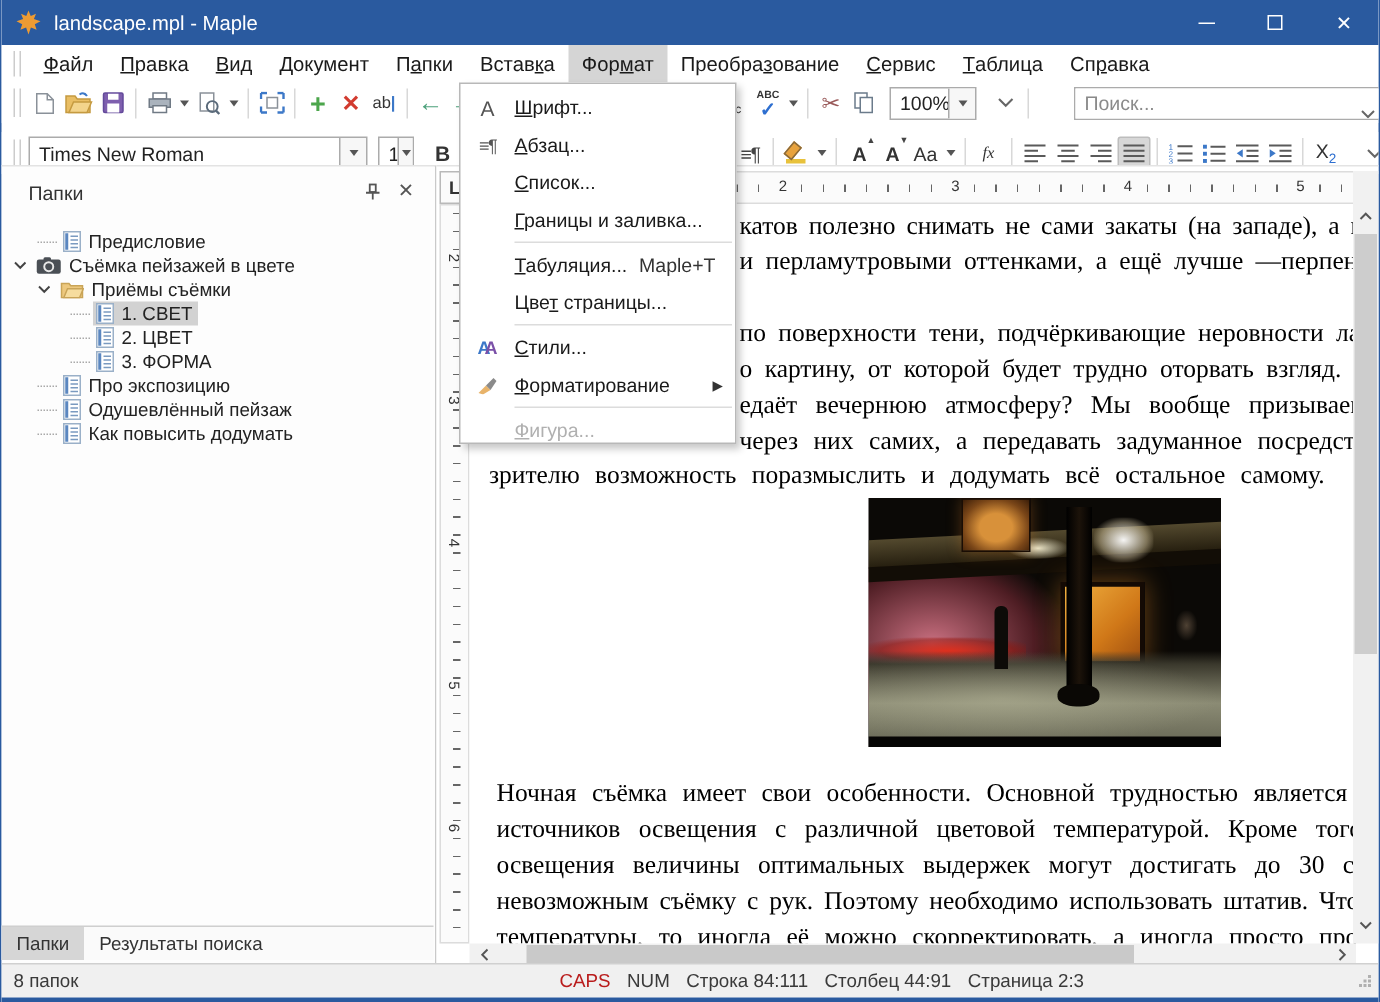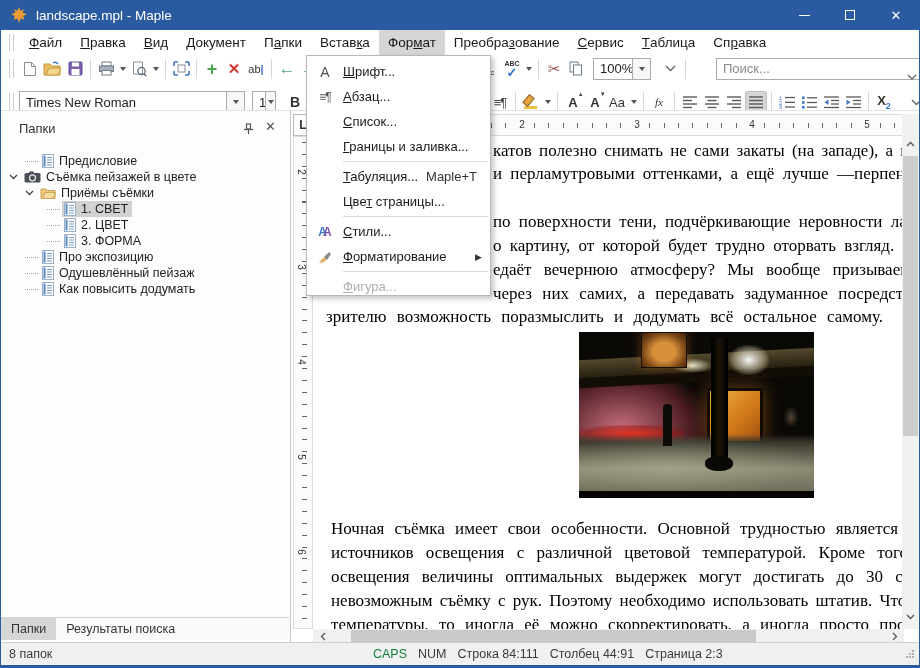--- a/index.html
+++ b/index.html
@@ -52,21 +52,21 @@
   .search-box input { width:100%; height:100%; border:none; outline:none; padding:0 20px 0 6px; font-size:13px; font-family:"Liberation Sans",sans-serif; color:#333; }
   .search-box input::placeholder { color:#8a8a8a; }
   .search-chevron { position:absolute; right:4px; top:7px; }
   .bold-b { font-weight:bold; font-size:14px; color:#333; }
   .ital-i { font-style:italic; font-family:"Liberation Serif",serif; font-size:15px; color:#333; }
   .marks-ic { font-size:13px; color:#444; letter-spacing:-1px; }
   .fontsz { position:relative; font-size:13px; font-weight:bold; color:#333; }
   .fontsz .tick { position:absolute; top:-4px; right:-6px; font-size:6px; color:#444; }
   .case-ic { font-size:13px; color:#333; }
   .fx-ic { font-family:"Liberation Serif",serif; font-style:italic; font-size:11px; color:#333; }
-  .sub-ic { font-weight:bold; font-size:13px; color:#333; }
+  .sub-ic { font-weight:normal; font-size:13px; color:#333; }
   .sub-ic sub { color:#2e6fd0; font-size:9px; }
   .pressed { background:#d7d7d7; border:1px solid #bdbdbd; border-radius:2px; }
   .hl-ic { position:relative; width:16px; height:16px; }
   .hl-ic .pen { position:absolute; left:2px; top:1px; width:7px; height:11px; background:#e8a23c; border:1px solid #8a6a3a; transform:rotate(40deg); }
   .hl-ic .tipline { position:absolute; left:1px; bottom:1px; width:13px; height:3px; background:#e8c23c; }
 
   
   .sidebar { position:absolute; left:0; top:110px; width:290px; height:532px; background:#fdfdfd;
              border-top:1px solid #e3e3e3; border-right:1px solid #c9c9c9; }
   .panel-header { position:relative; height:36px; }
@@ -140,21 +140,21 @@
       background:linear-gradient(to right,#000,#1c130a 50%,#000); }
   .ph-postbase { position:absolute; left:126px; top:124px; width:28px; height:15px; background:#0a0805; border-radius:45%; }
   .ph-person { position:absolute; left:84px; top:72px; width:9px; height:42px; background:#0d0b08; border-radius:4px 4px 0 0; }
   .ph-bottom { position:absolute; left:0; bottom:0; width:100%; height:7px; background:#060504; }
 
   
   .statusbar { position:absolute; left:0; top:642px; width:100%; height:23px; background:#f0f0f0;
                border-top:1px solid #d0d0d0; font-size:12.5px; color:#3a3a3a; }
   .st-left { position:absolute; left:8px; top:4px; }
   .st-cluster { position:absolute; left:372px; top:4px; display:flex; gap:11px; }
-  .st-caps { color:#15803d; }
+  .st-caps { color:#b91c1c; }
   .st-grip { position:absolute; right:4px; bottom:3px; }
   .bluestrip { position:absolute; left:0; top:665px; width:100%; height:3px; background:#2a5a9f; }
 
   
   .popup { position:absolute; left:305px; top:55px; width:185px; height:241px; background:#fff;
            border:1px solid #b8b8b8; box-shadow:3px 3px 5px rgba(0,0,0,.22); z-index:50; padding-top:3px; font-size:13px; color:#1a1a1a; }
   .mitem { height:25px; display:flex; align-items:center; position:relative; }
   .micon { width:36px; flex:none; display:flex; align-items:center; justify-content:center; }
   .mlabel { white-space:nowrap; }
   .mshort { margin-left:auto; padding-right:13px; color:#333; }

